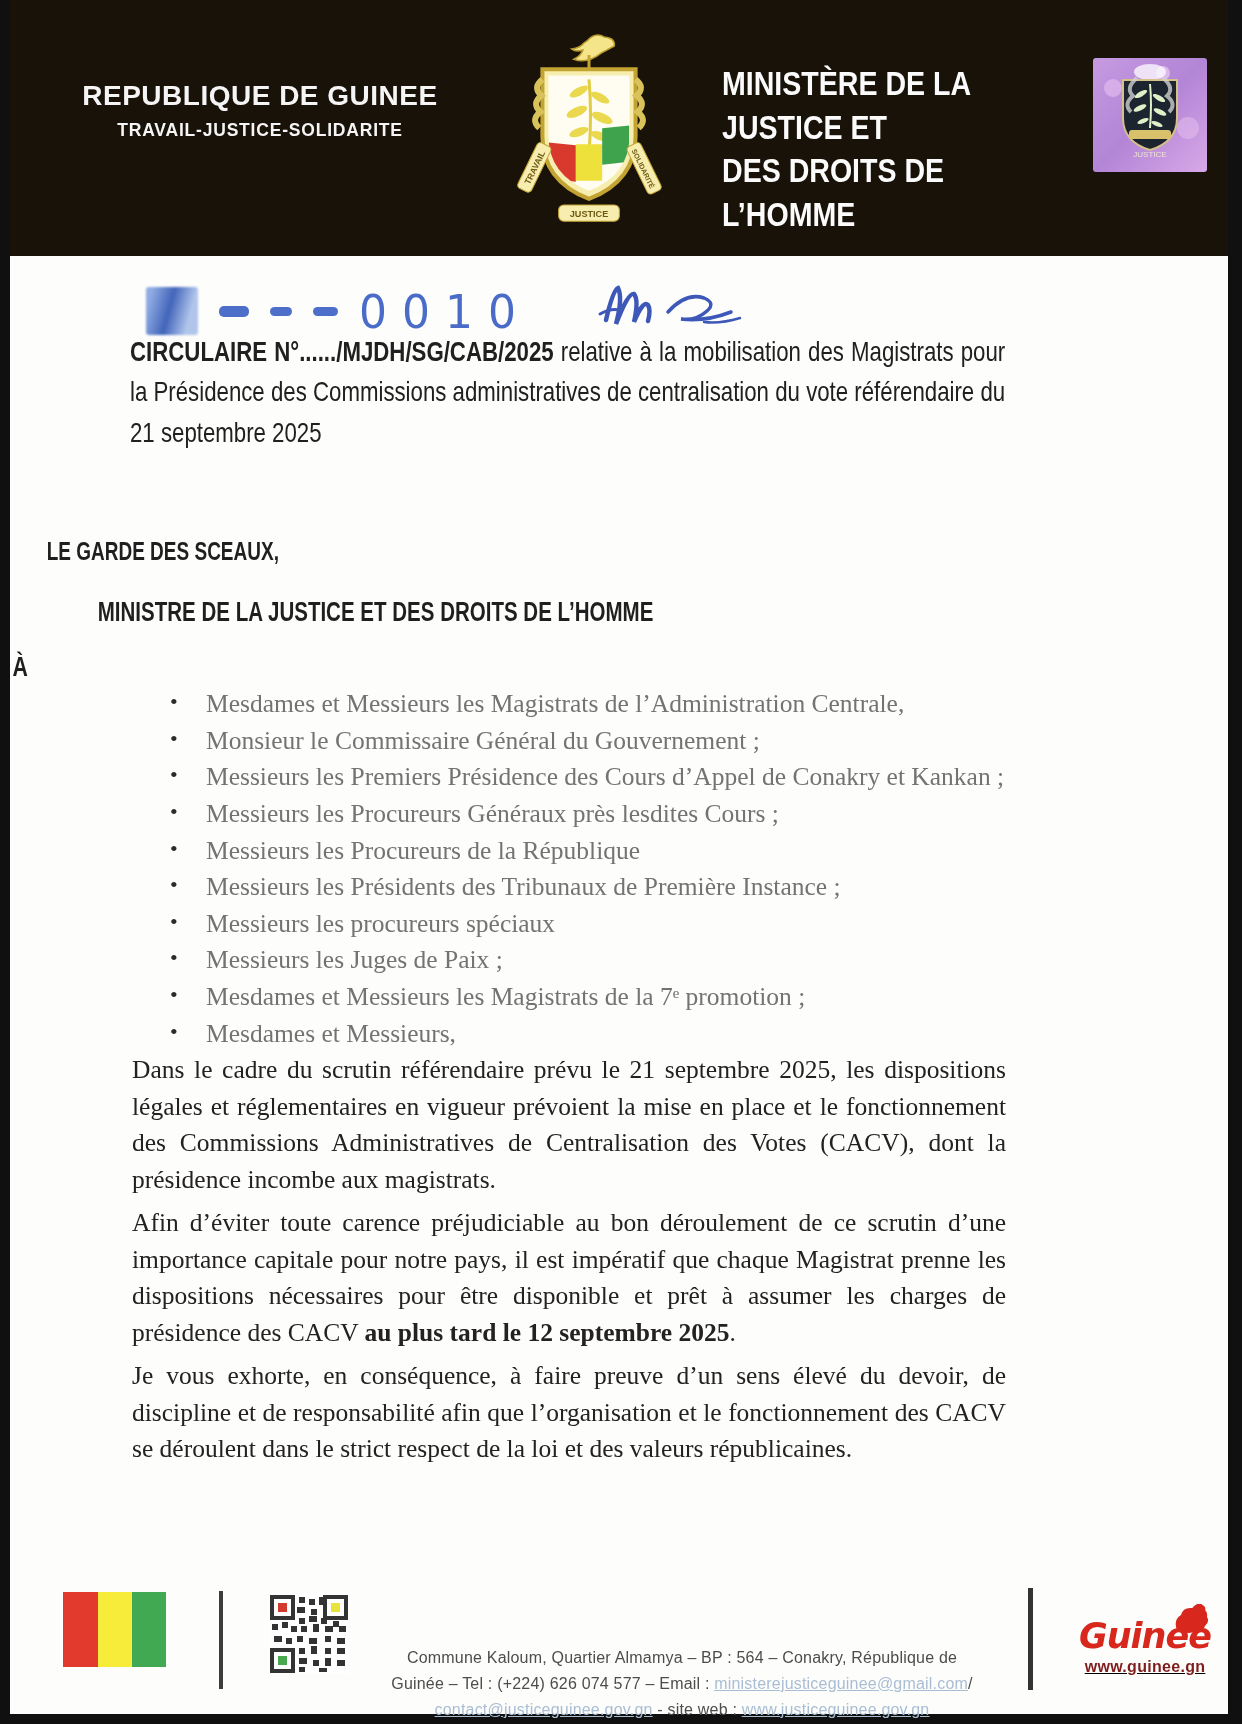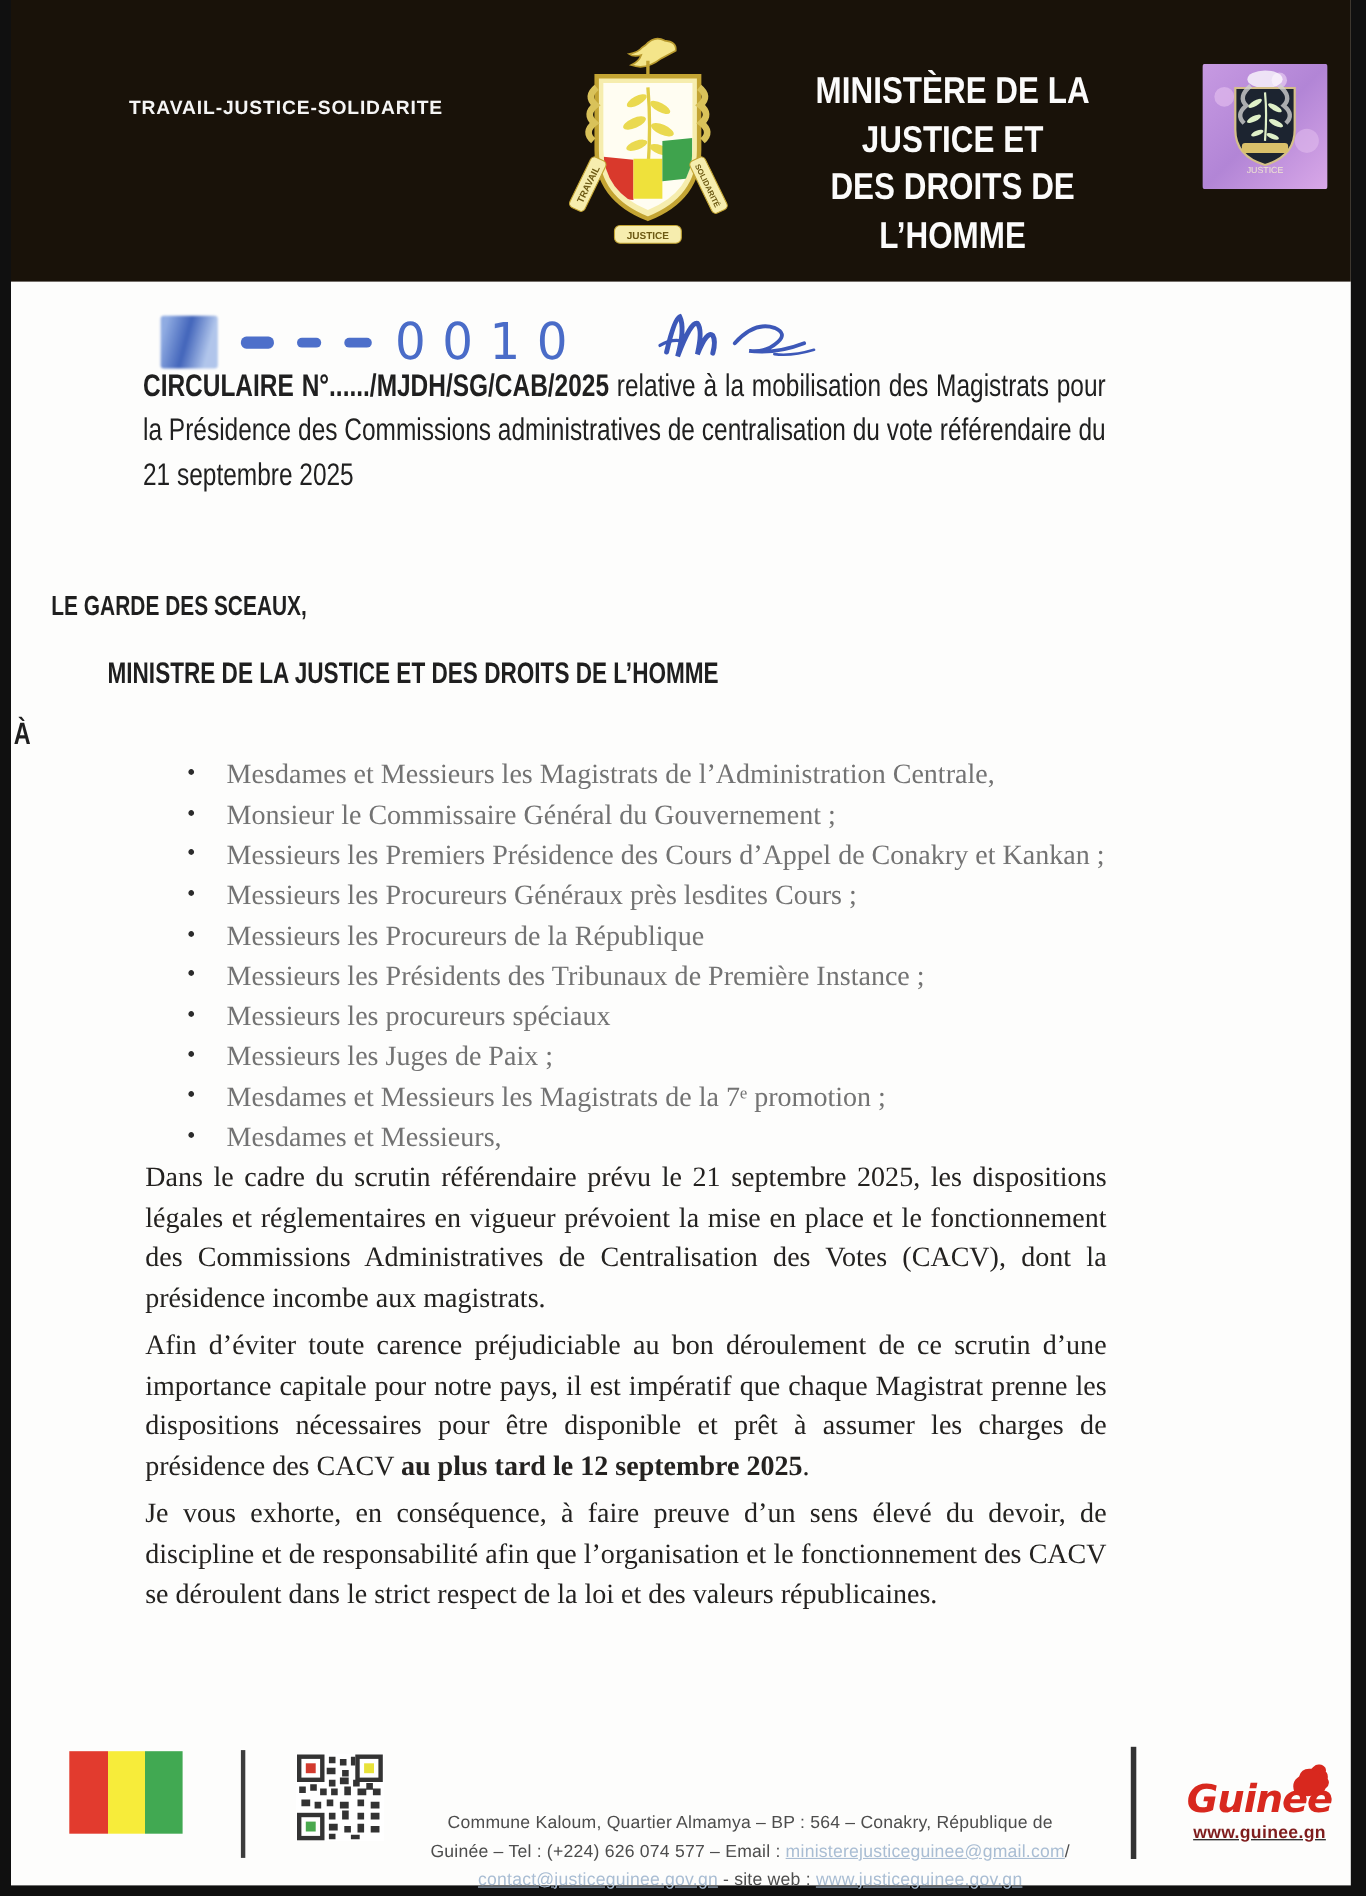--- a/index.html
+++ b/index.html
@@ -22,22 +22,22 @@
   }
   .hdr-left{
     position:absolute;left:55px;top:80px;width:390px;
     text-align:center;color:#f5f5f5;
     font-family:"Liberation Sans",sans-serif;
   }
   .hdr-left .t1{font-size:28px;font-weight:700;letter-spacing:.5px;}
   .hdr-left .t2{font-size:17.5px;font-weight:700;letter-spacing:.8px;margin-top:8px;}
   .emblem{position:absolute;left:498px;top:20px;width:162px;height:212px;}
   .hdr-right{
-    position:absolute;left:656px;top:62px;width:400px;
-    text-align:center;color:#fbfbfb;
+    position:absolute;left:680px;top:62px;width:400px;
+    text-align:left;color:#fbfbfb;
     font-family:"Liberation Sans",sans-serif;font-weight:700;
   }
   .hdr-right div{font-size:34px;line-height:1.28;transform:scaleX(.84);}
   .holo{position:absolute;left:1083px;top:58px;width:114px;height:114px;border-radius:3px;overflow:hidden;}
   
   .stamp-row{
     position:absolute;left:136px;top:280px;height:62px;
     display:flex;align-items:center;gap:21px;
   }
   .smudge{
@@ -124,20 +124,21 @@
   }
 </style>
 </head>
 <body>
 
 <div class="page">
 
   <div class="header-band">
 
     <div class="hdr-left">
+      <div class="t1">REPUBLIQUE DE GUINEE</div>
       <div class="t2">TRAVAIL-JUSTICE-SOLIDARITE</div>
     </div>
 
     <div class="emblem">
       <svg viewBox="0 0 160 200" width="162" height="212">
         <defs>
           <clipPath id="shieldclip">
               <path d="M40,50 h80 v60 q0,38 -40,54 q-40,-16 -40,-54 z"></path>
             </clipPath>
         </defs>

